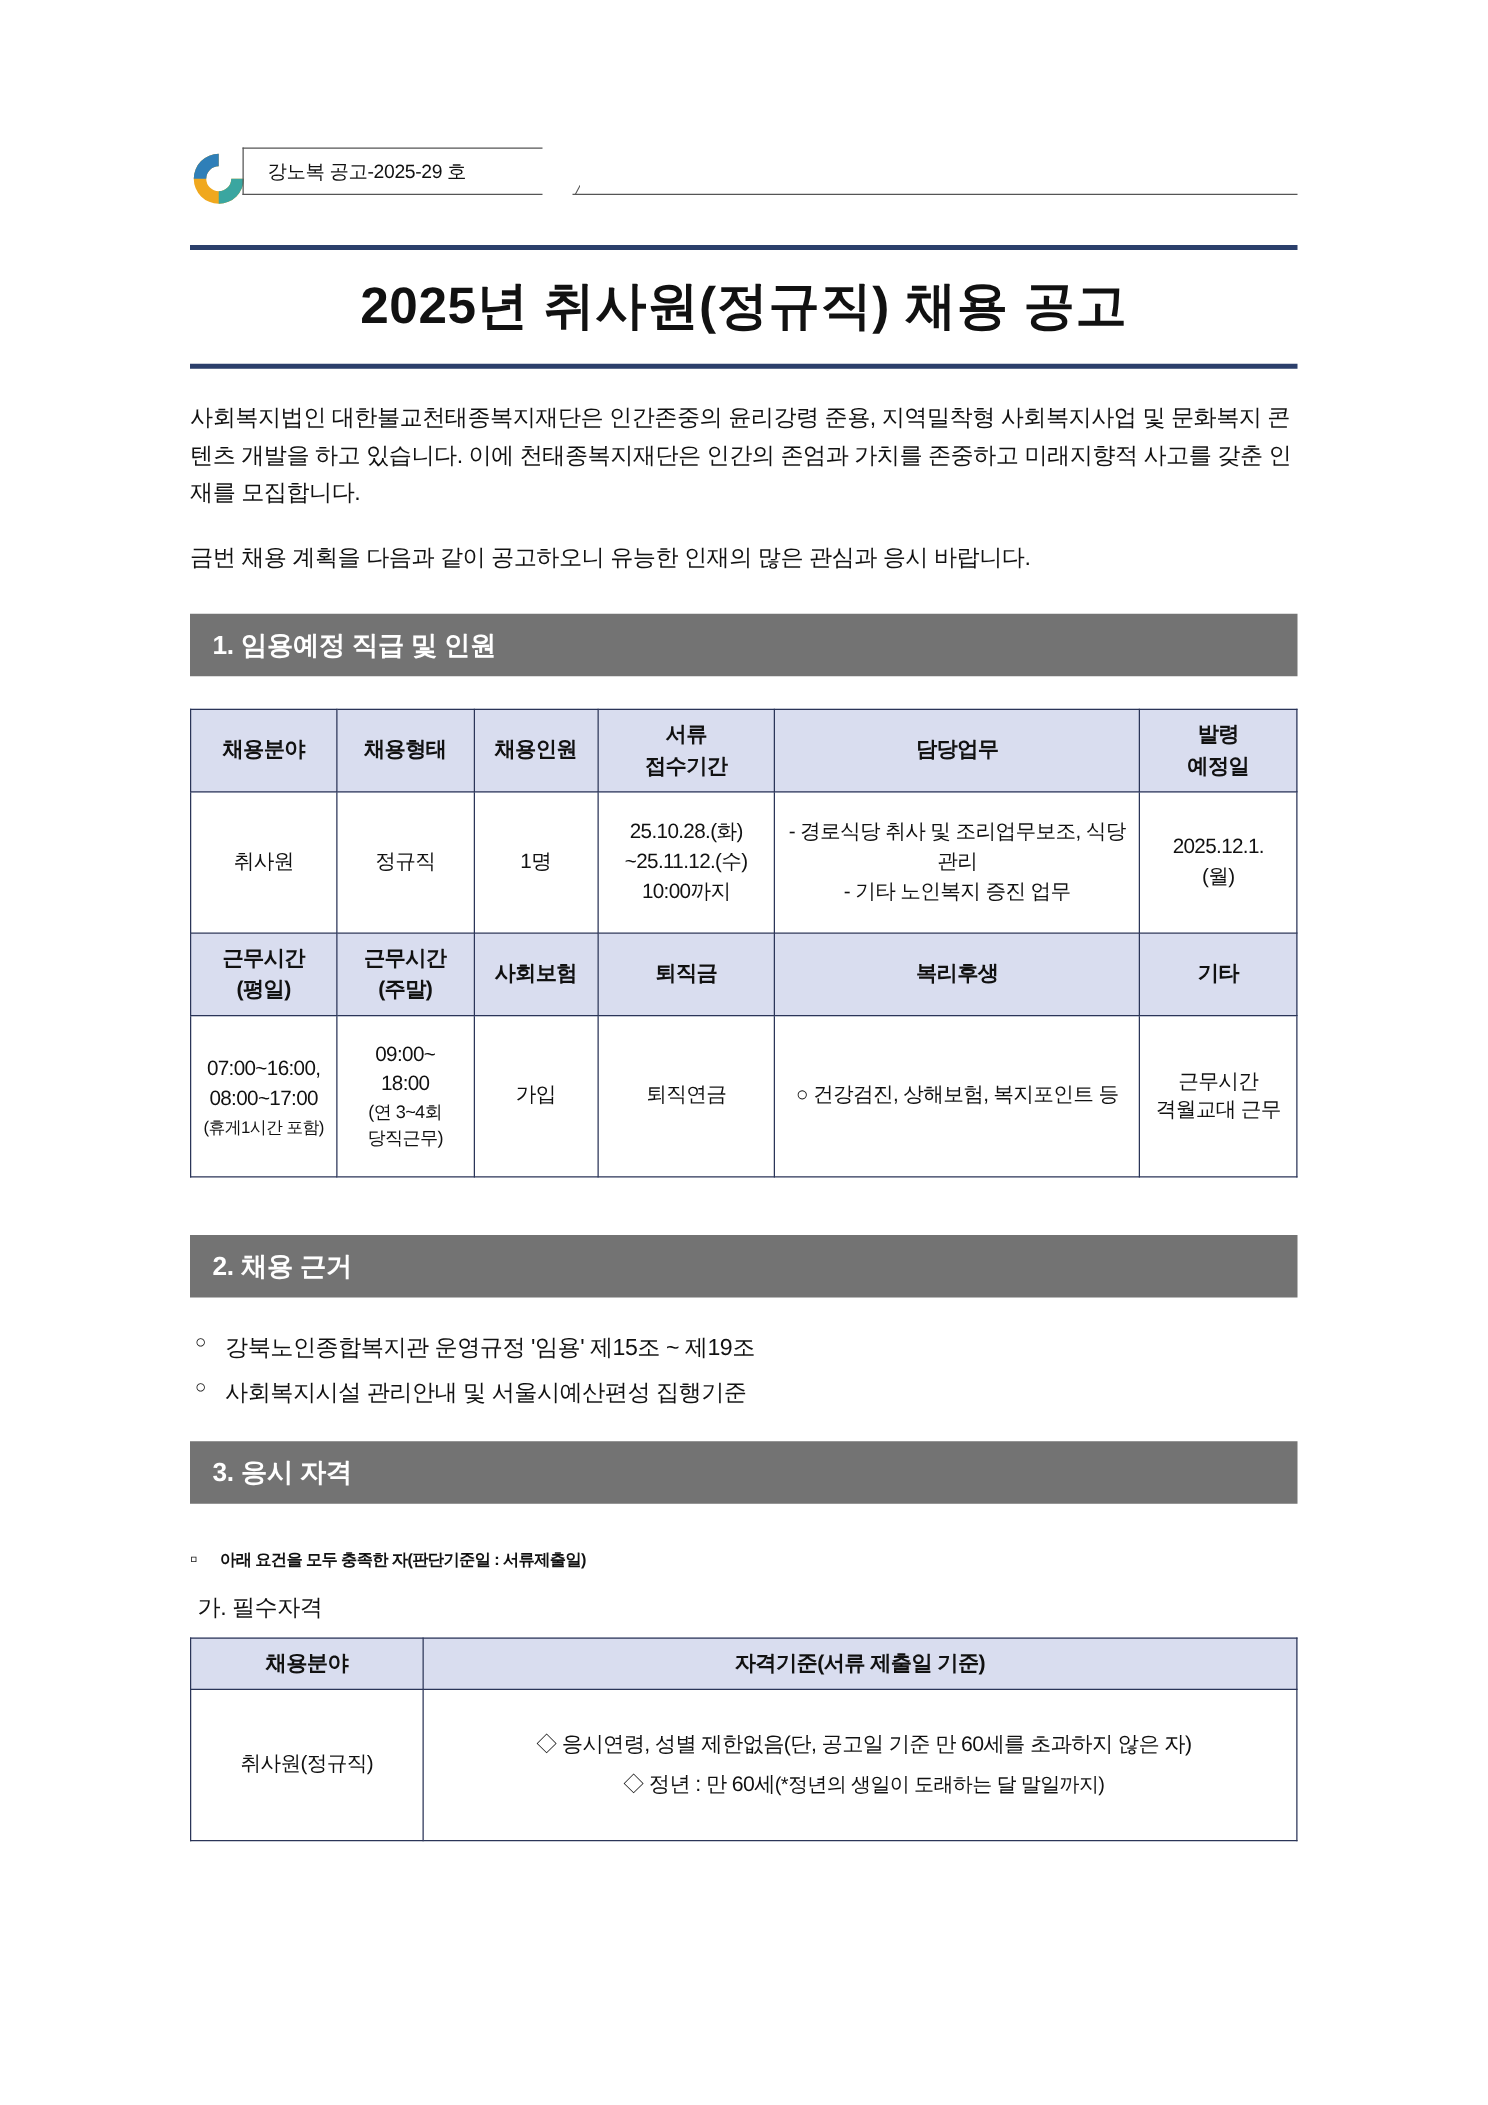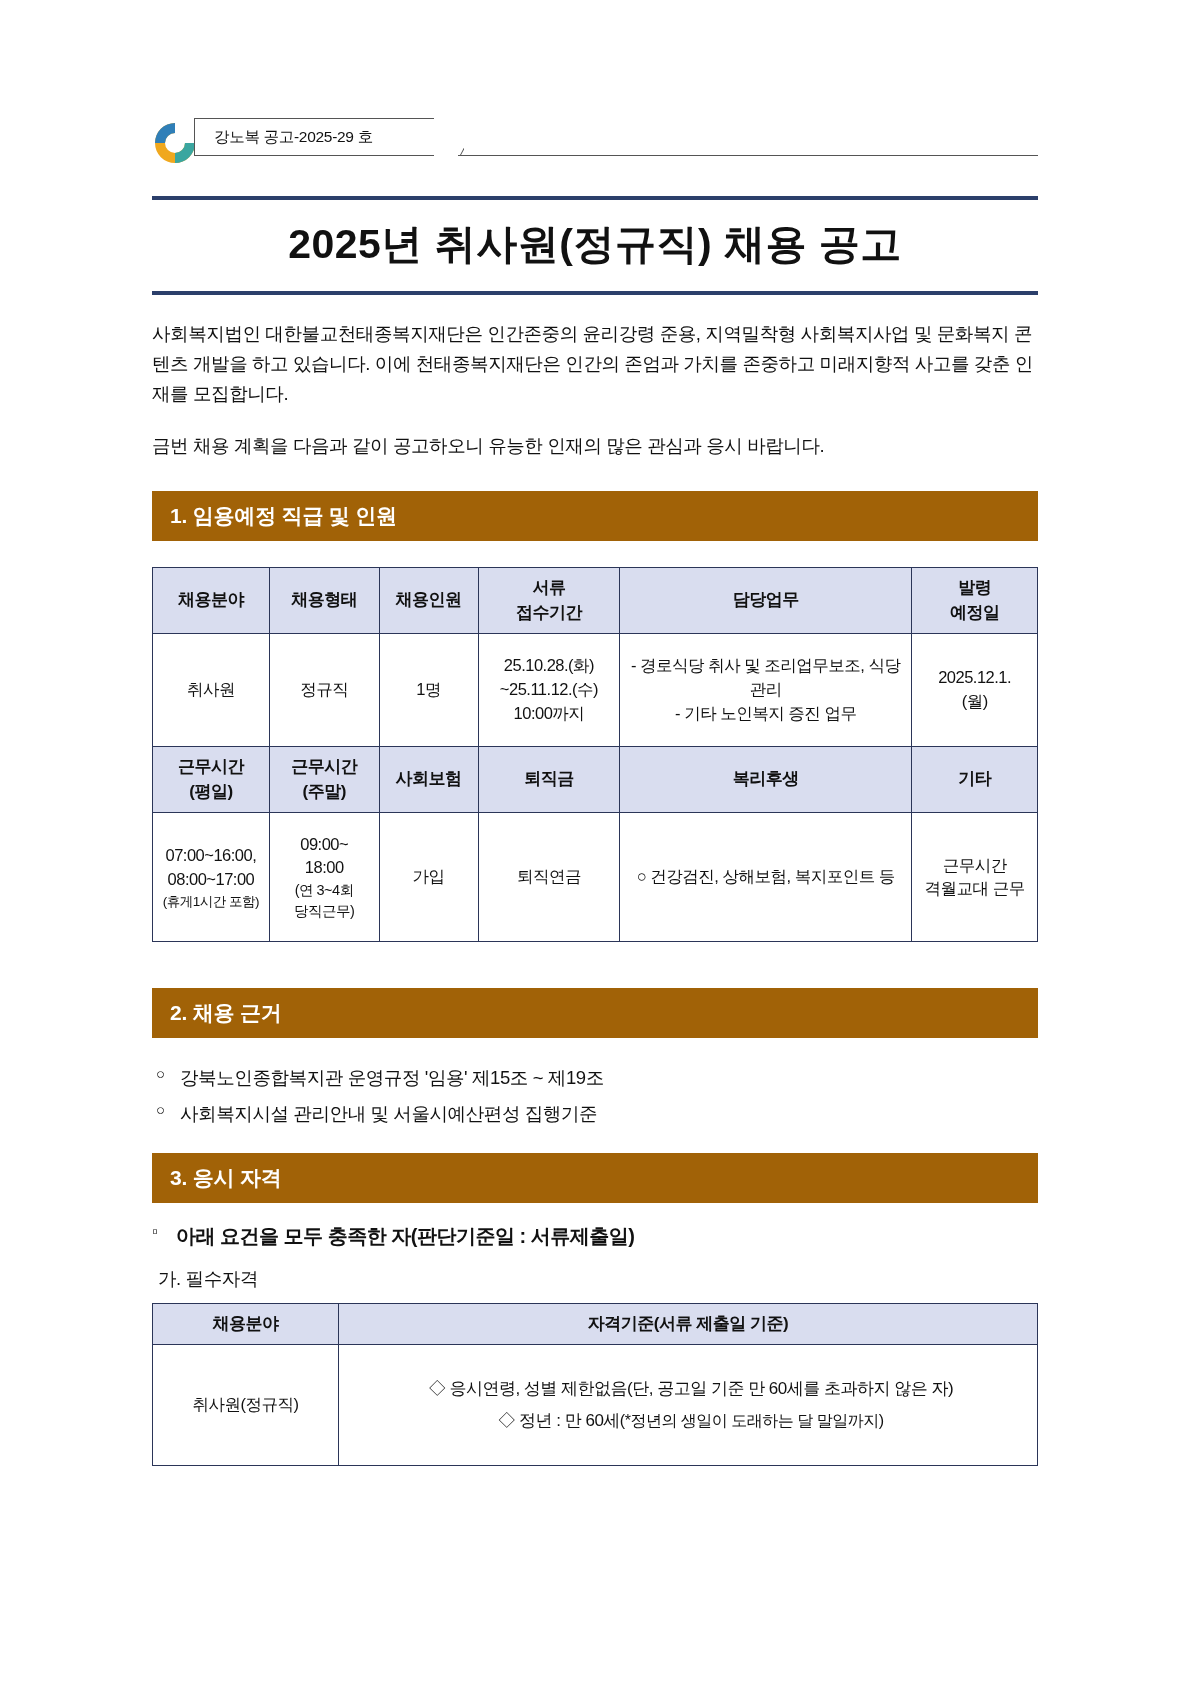--- a/index.html
+++ b/index.html
@@ -102,21 +102,21 @@
     font-size: 18.5px;
     line-height: 1.62;
     letter-spacing: -0.4px;
     color: #111;
   }
   .intro p { margin: 0; }
   .intro p.second { margin-top: 22px; }
 
   
   .section-bar {
-    background: #a16207;
+    background: #737373;
     color: #ffffff;
     font-size: 21px;
     font-weight: bold;
     letter-spacing: -0.2px;
     padding: 11px 0 11px 18px;
     margin-top: 30px;
   }
 
   
   table.doc-table {
@@ -169,22 +169,22 @@
   }
   .bullet-list li:before {
     content: "○";
     position: absolute;
     left: 4px;
     top: 0;
     font-size: 15px;
   }
 
   .sub-heading {
-    margin-top: 20px;
-    font-size: 20px;
+    margin-top: 36px;
+    font-size: 13px;
     font-weight: bold;
     letter-spacing: -0.5px;
     padding-left: 24px;
     position: relative;
     color: #111;
   }
   .sub-heading:before {
     content: "▫";
     position: absolute;
     left: 0;

